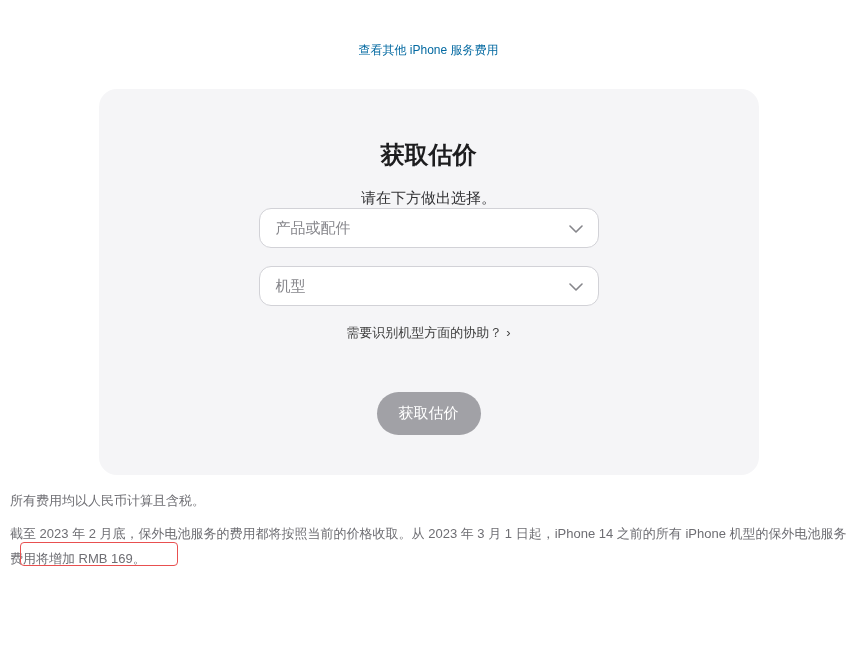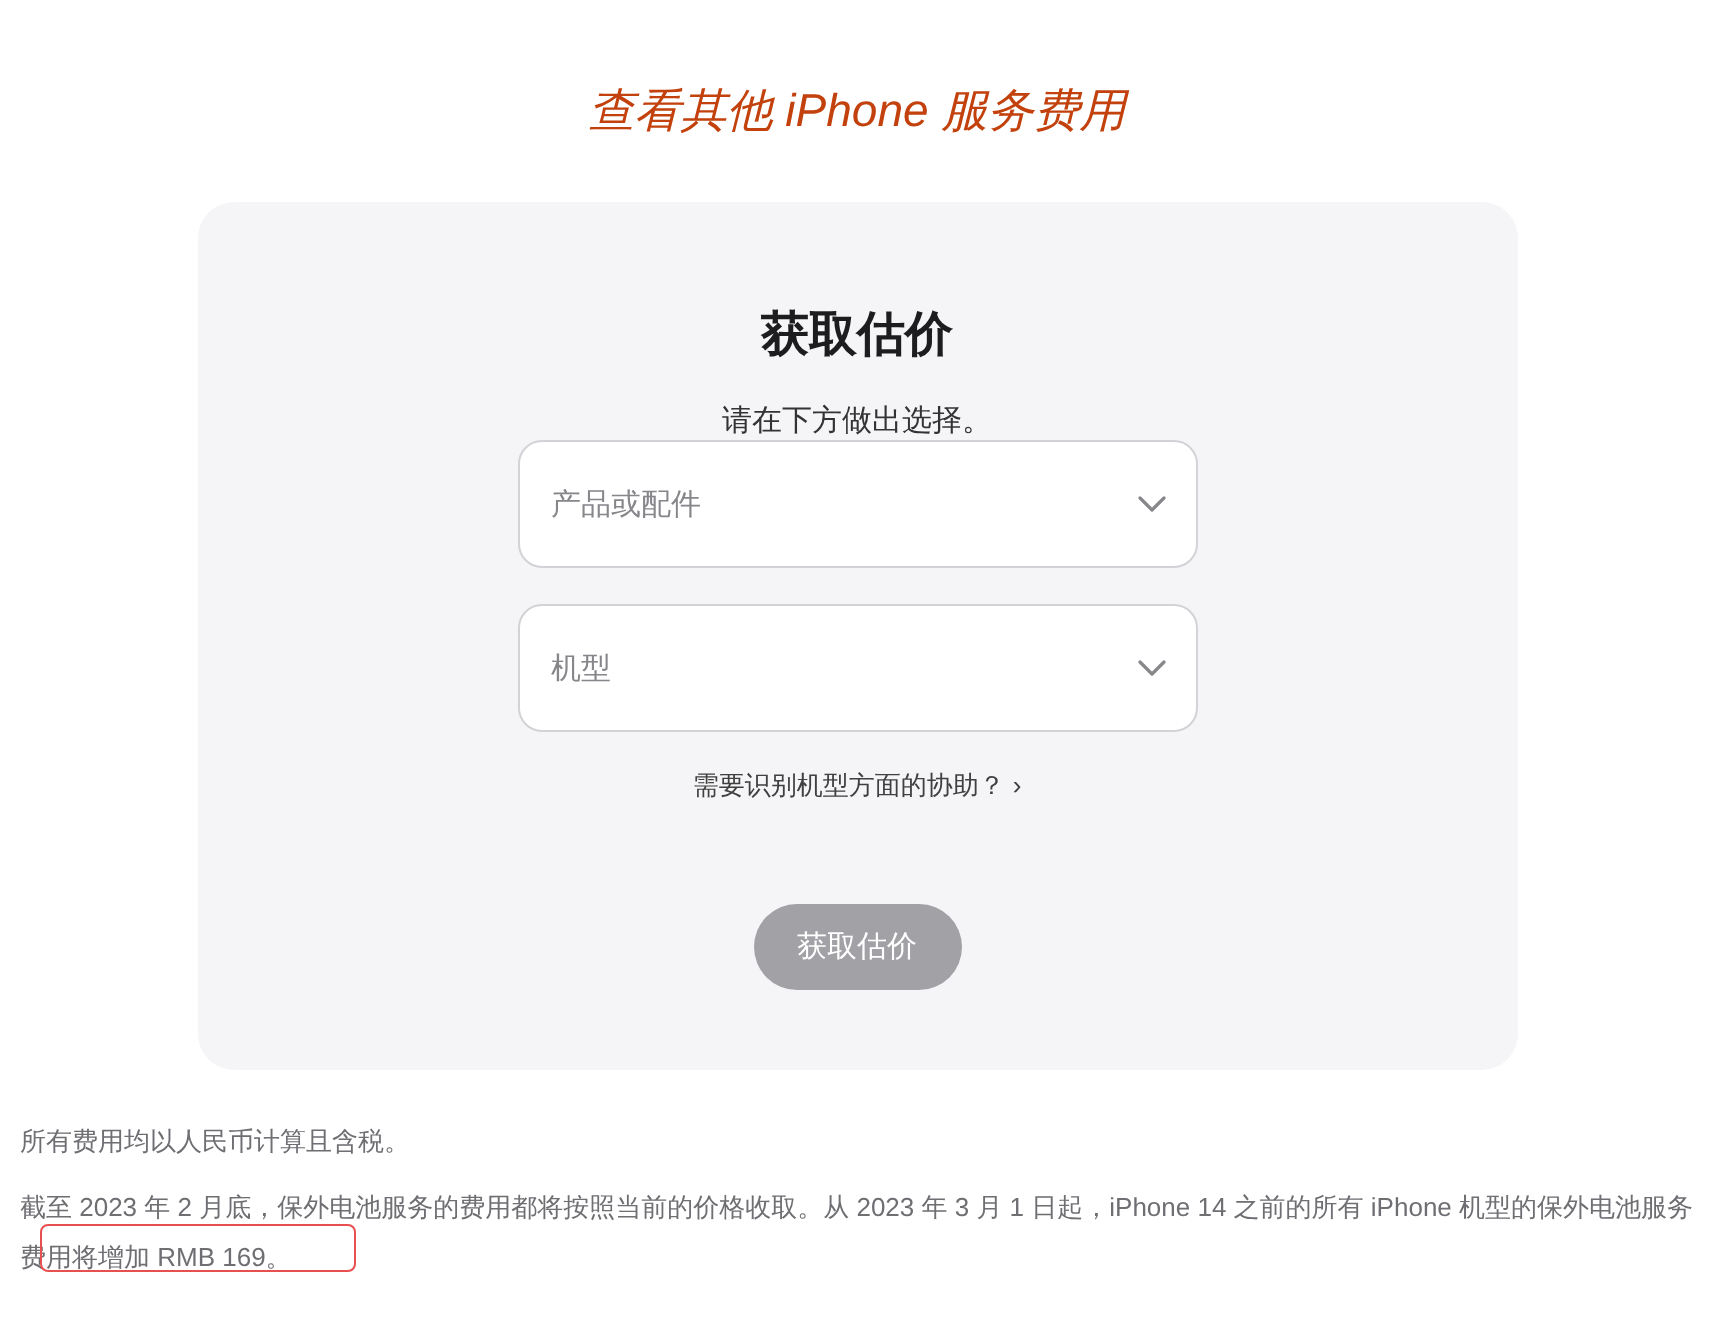--- a/index.html
+++ b/index.html
@@ -15,24 +15,23 @@
       overflow: hidden;
     }
     .page {
       padding: 0 10px;
     }
     .top-link {
       text-align: center;
       padding: 40px 0 30px;
     }
     .top-link a {
-      color: #c2410c;
+      color: #0369a1;
       text-decoration: none;
-      font-size: 23px;
-      font-style: italic;
+      font-size: 12px;
     }
     .card {
       background: #f5f5f7;
       border-radius: 18px;
       margin: 0 auto;
       width: 660px;
       padding: 50px 40px 40px;
       text-align: center;
     }
     .card-title {
@@ -45,21 +44,21 @@
       font-size: 15px;
       color: #333336;
     }
     .select-wrap {
       width: 340px;
       margin: 0 auto 18px;
       position: relative;
     }
     .select-input {
       width: 100%;
-      height: 64px;
+      height: 40px;
       border: 1px solid #d2d2d7;
       border-radius: 12px;
       background: #ffffff;
       padding: 0 44px 0 16px;
       font-size: 15px;
       color: #86868b;
       text-align: left;
       cursor: pointer;
       display: flex;
       align-items: center;
@@ -90,21 +89,21 @@
       display: inline-block;
       background: #a1a1a6;
       color: #ffffff;
       border: none;
       border-radius: 22px;
       padding: 12px 22px;
       font-size: 15px;
       cursor: default;
     }
     .footnote {
-      margin: 24px 0 10px;
+      margin: 14px 0 10px;
       font-size: 13px;
       color: #6e6e73;
       line-height: 1.8;
     }
     .disclaimer {
       font-size: 13px;
       color: #6e6e73;
       line-height: 1.9;
       position: relative;
     }

